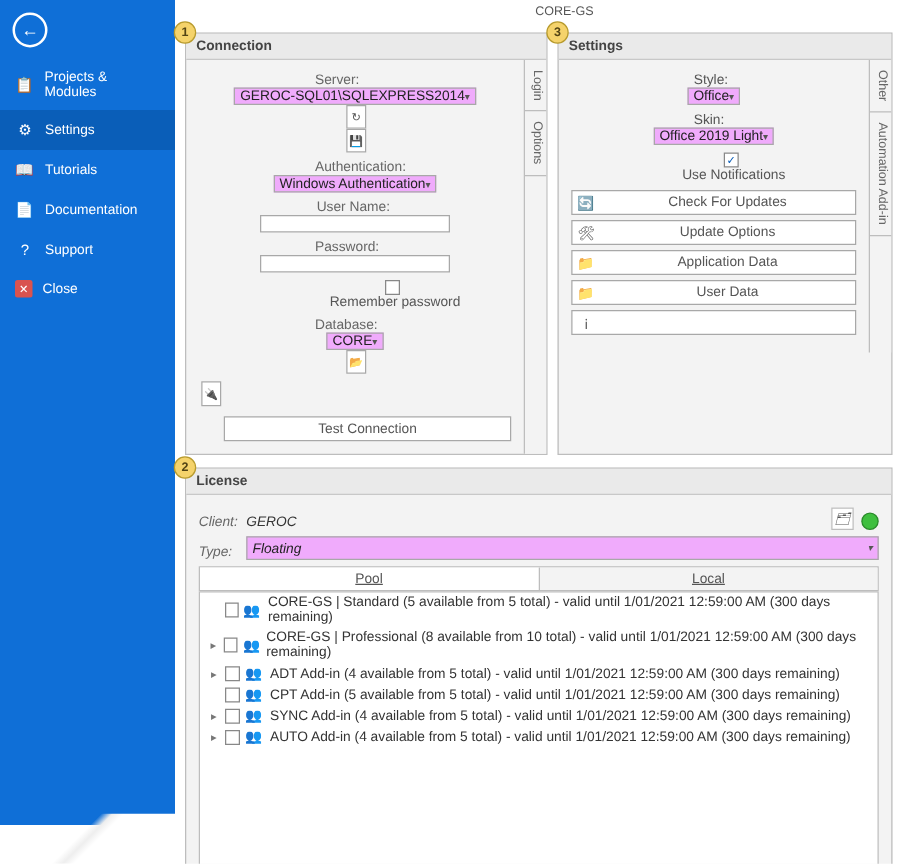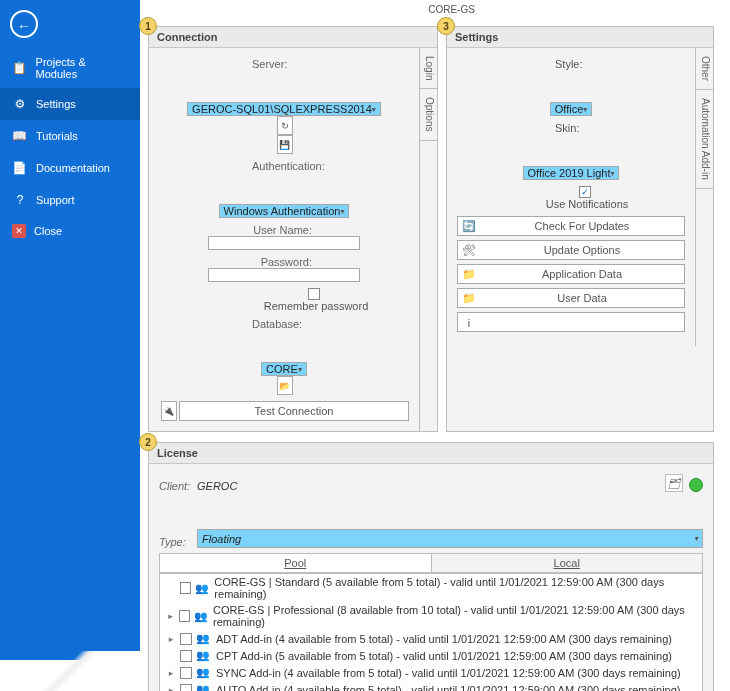--- a/index.html
+++ b/index.html
@@ -15,21 +15,21 @@
   .row1 { display:flex; gap:8px; }
   .panel { border: 1px solid #bdbdbd; background: #f3f3f3; }
   .panel-header { background:#eaeaea; border-bottom:1px solid #c8c8c8; font-size:11px; font-weight:600; color:#444; padding:4px 8px; position: relative; }
   .badge { position:absolute; left:-10px; top:-10px; width:18px; height:18px; border-radius:50%; background:#f5d36b; border:1px solid #b89b2e; font-size:10px; font-weight:600; color:#534414; display:flex; align-items:center; justify-content:center; }
   .panel-body { padding:10px; font-size:11px; color:#555; }
   .conn { flex: 0 0 290px; position:relative; }
   .settings { flex: 1; position:relative; }
   .form-row { display:flex; align-items:center; margin-bottom:6px;flex-direction:column; }
   .f-label { width:64px; color:#666; }
   .f-input { flex:1; height:19px; border:1px solid #a8a8a8; background:#fff; padding:0 4px; font-size:11px; color:#222; }
-  .f-select { flex:1; height:19px; border:1px solid #a8a8a8; background:#7dd3fc; padding:0 4px; font-size:11px; color:#222; display:flex; align-items:center; justify-content:space-between;margin-top:32px; }
+  .f-select { flex:1; height:19px; border:1px solid #a8a8a8; background:#f0abfc; padding:0 4px; font-size:11px; color:#222; display:flex; align-items:center; justify-content:space-between; }
   .dd { color:#555; font-size:8px; }
   .vtab { width:18px; border-left:1px solid #bdbdbd; background:#f3f3f3; display:flex; flex-direction:column; }
   .vtab-item { writing-mode: vertical-rl; font-size:10px; color:#666; padding:8px 2px; border-bottom:1px solid #bdbdbd; cursor:pointer; text-align:center;}
   .conn-inner { display:flex; }
   .conn-left { flex:1; }
   .btn-wide { height:20px; border:1px solid #a8a8a8; background:#fff; display:flex; align-items:center; justify-content:center; font-size:11px; cursor:pointer; }
   .sbtn { display:flex; align-items:center; border:1px solid #a8a8a8; background:#fff; height:20px; margin-bottom:4px; cursor:pointer; }
   .sbtn .ic { width:22px; text-align:center; font-size:11px; }
   .sbtn .lbl { flex:1; text-align:center; font-size:11px; }
   .chk { width:12px; height:12px; border:1px solid #888; background:#fff; display:inline-flex; align-items:center; justify-content:center; font-size:9px; color:#0a5eb8; margin-right:4px; }
@@ -112,38 +112,38 @@
             <div class="f-select">
                 <span>Windows Authentication</span>
                 <span class="dd">▾</span>
               </div>
           </div>
           <div class="form-row">
             <span class="f-label" style="text-align:right;padding-right:4px;">User Name:</span>
             <input class="f-input" value="" style="">
           </div>
           <div class="form-row">
-            <span class="f-label" style="text-align:right;padding-right:4px;">Password:</span>
+            <span class="f-label" style="text-align:left;padding-right:4px;">Password:</span>
             <input class="f-input" type="password" value="" style="">
           </div>
           <div class="form-row" style="padding-left:64px;">
             <span class="chk"></span>
             <span>Remember password</span>
           </div>
           <div class="form-row">
             <span class="f-label">Database:</span>
             <div class="f-select">
                 <span>CORE</span>
                 <span class="dd">▾</span>
               </div>
             <div class="tiny-btn">📂</div>
           </div>
           <div style="display:flex;">
             <div class="tiny-btn" style="height:20px;">🔌</div>
-            <div class="btn-wide" style="flex:1;margin-left:2px;">Test Connection</div>
+            <div class="btn-wide" style="flex:1;margin-left:2px;margin-top:28px;">Test Connection</div>
           </div>
         </div>
         <div class="vtab">
           <div class="vtab-item">Login</div>
           <div class="vtab-item">Options</div>
         </div>
       </div>
     </div>
 
     <div class="panel settings">

